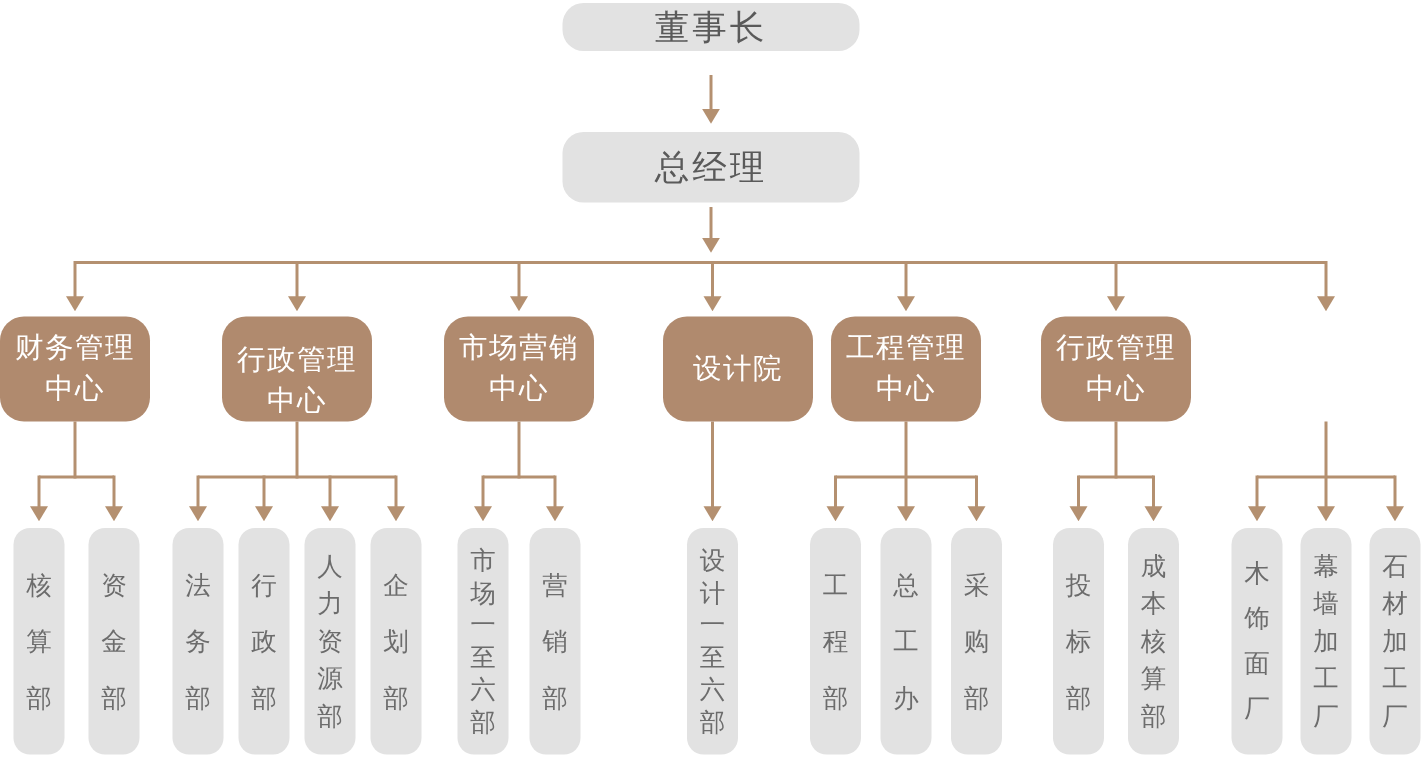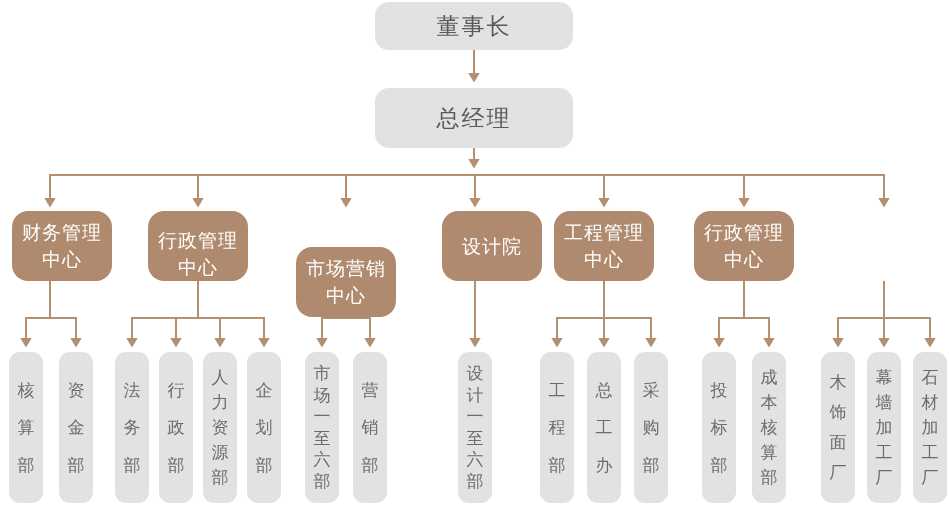--- a/index.html
+++ b/index.html
@@ -6,21 +6,21 @@
   .stage{
     position:relative;
     width:949px;height:508px;
     background:#fff;
     font-family:"Liberation Sans","DejaVu Sans",sans-serif;
     overflow:hidden;
   }
   .connectors{position:absolute;left:0;top:0;z-index:0;}
   .node{position:absolute;box-sizing:border-box;display:flex;align-items:center;justify-content:center;z-index:1;}
   .node-top{
-    width:198px;height:48px;left:375px;
+    width:198px;height:32px;left:375px;
     background:var(--c-gray,#e2e2e2);
     border-radius:14px;
     color:var(--c-top-text,#5a5a5a);
     font-size:23px;letter-spacing:2px;
   }
   .node-center{
     width:100px;height:70px;top:211px;
     background:var(--c-brown,#b08a6e);
     border-radius:16px;
     color:#fff;font-size:19px;line-height:27px;
@@ -97,33 +97,33 @@
       <path d="M884,281 V339" marker-end="url(#arw)"></path>
         <path d="M838,318 H930"></path>
       <path d="M838,317 V339" marker-end="url(#arw)"></path>
         <path d="M930,317 V339" marker-end="url(#arw)"></path>
     </g>
   </svg>
 
   <div class="node node-top" style="top:2px;">
     <span>董事长</span>
   </div>
-  <div class="node node-top" style="top:88px;height:60px;">
+  <div class="node node-top" style="top:88px;height:47px;">
     <span>总经理</span>
   </div>
 
-  <div class="node node-center" style="left:0px;margin-left:12px;">
+  <div class="node node-center" style="left:0px;">
       <span class="lbl">财务管理
 中心</span>
     </div>
   <div class="node node-center" style="left:148px;align-items:flex-end;">
       <span class="lbl">行政管理
 中心</span>
     </div>
-  <div class="node node-center" style="left:296px;margin-top:36px;">
+  <div class="node node-center" style="left:296px;">
       <span class="lbl">市场营销
 中心</span>
     </div>
   <div class="node node-center" style="left:442px;">
       <span class="lbl">设计院</span>
     </div>
   <div class="node node-center" style="left:554px;">
       <span class="lbl">工程管理
 中心</span>
     </div>

